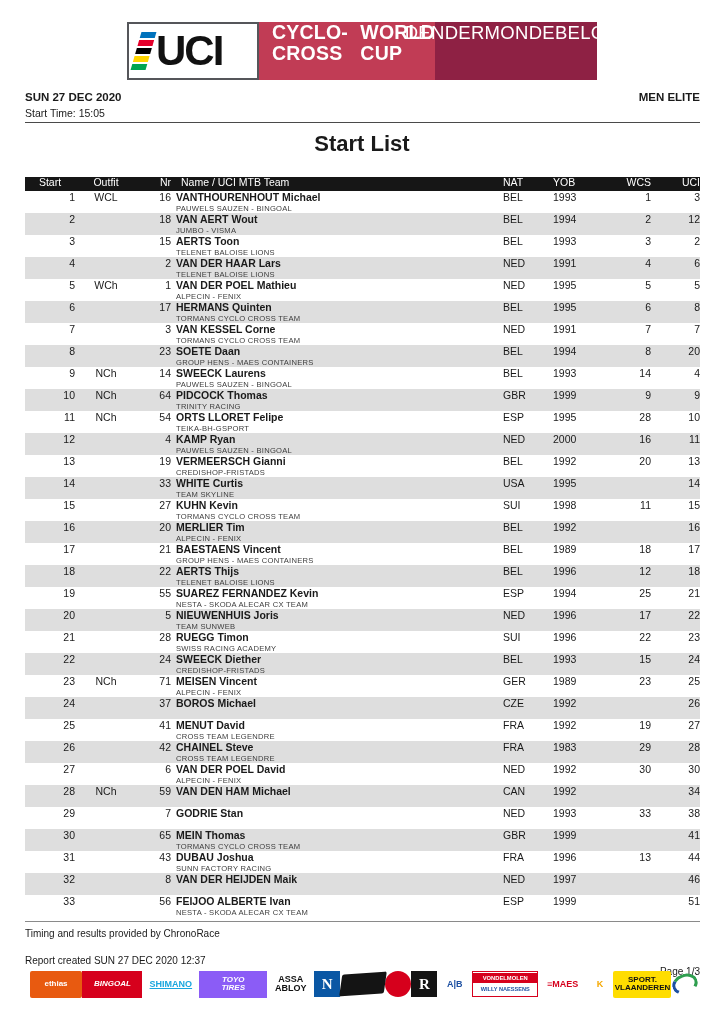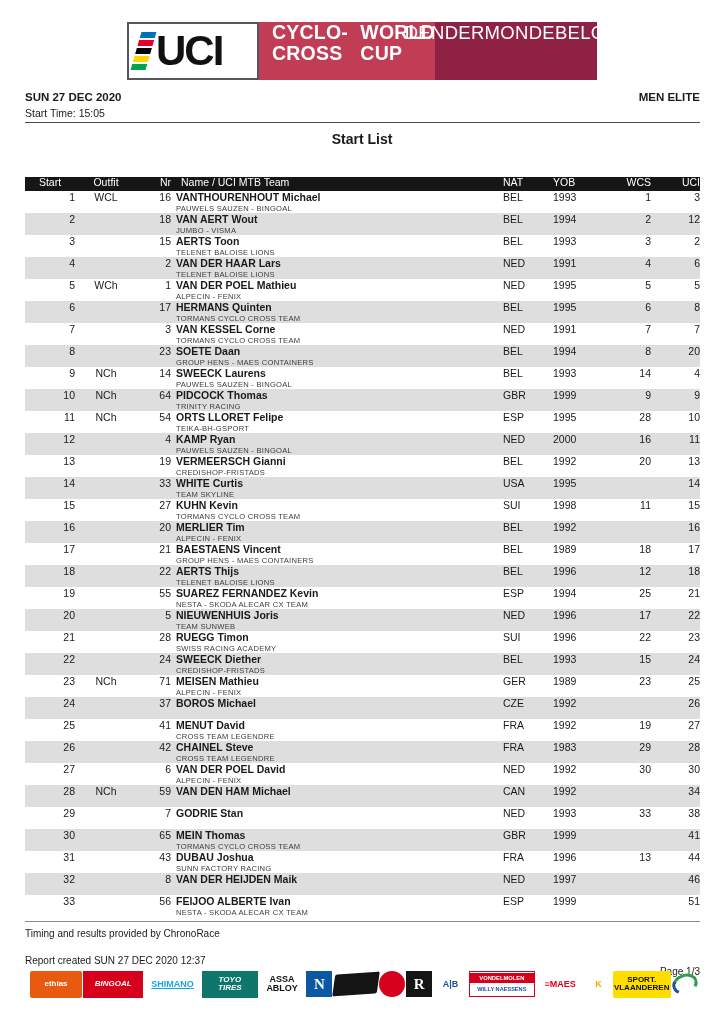--- a/index.html
+++ b/index.html
@@ -21,21 +21,21 @@
   .logo-event{width:162px;display:flex;flex-direction:row;justify-content:center;
               padding-left:13px;box-sizing:border-box;color:#fff;font-weight:normal;
               font-size:18.5px;line-height:21px;letter-spacing:0.3px;}
 
   
   .meta{position:absolute;top:91px;left:25px;right:24px;}
   .meta-line1{display:flex;justify-content:space-between;font-weight:bold;font-size:11.5px;}
   .meta-line2{margin-top:4px;font-size:10.5px;}
   .rule{position:absolute;top:122px;left:25px;right:24px;border-top:1.5px solid #4a4a4a;}
   .doc-title{position:absolute;top:131px;left:0;width:100%;text-align:center;
-             font-weight:bold;font-size:14px;}
+             font-weight:bold;font-size:22px;}
 
   
   .tbl{position:absolute;top:177px;left:25px;width:675px;font-size:10.5px;}
   .thead{display:flex;background:#161616;color:#fff;height:14px;line-height:14px;}
   .row{display:flex;height:22px;box-sizing:border-box;padding-top:1px;}
   .row.alt{background:#dedede;}
   .c{box-sizing:border-box;line-height:11.5px;}
   .c-start{width:50px;text-align:right;}
   .c-outfit{width:62px;text-align:center;}
   .c-nr{width:34px;text-align:right;margin-right:5px;}
@@ -408,21 +408,21 @@
           <div class="c c-nat">BEL</div>
           <div class="c c-yob">1993</div>
           <div class="c c-wcs">15</div>
           <div class="c c-uci">24</div>
         </div>
         <div class="row">
           <div class="c c-start">23</div>
           <div class="c c-outfit">NCh</div>
           <div class="c c-nr">71</div>
           <div class="c c-name">
-            <div class="nm">MEISEN Mathieu</div>
+            <div class="nm">MEISEN Vincent</div>
             <div class="tm">ALPECIN - FENIX</div>
           </div>
           <div class="c c-nat">GER</div>
           <div class="c c-yob">1989</div>
           <div class="c c-wcs">23</div>
           <div class="c c-uci">25</div>
         </div>
         <div class="row alt">
           <div class="c c-start">24</div>
           <div class="c c-outfit"></div>
@@ -560,21 +560,21 @@
   <div class="footer">
     <span class="f-timing">Timing and results provided by ChronoRace</span>
     <span class="f-report">Report created SUN 27 DEC 2020 12:37</span>
     <span class="f-page">Page 1/3</span>
   </div>
 
   <div class="sponsors">
       <div class="sp sp-chip" style="width: 52px; background: rgb(232, 90, 16); color: rgb(255, 255, 255);">ethias</div>
       <div class="sp sp-chip-italic" style="width: 60px; background: rgb(214, 0, 28); color: rgb(255, 255, 255);">BINGOAL</div>
       <div class="sp sp-text" style="width: 56px; color: rgb(25, 166, 222); text-decoration: underline;">SHIMANO</div>
-      <div class="sp sp-chip-italic" style="width: 56px; background: #0f766e; color: rgb(255, 255, 255);">TOYO
+      <div class="sp sp-chip-italic" style="width: 68px; background: #8b5cf6; color: rgb(255, 255, 255);">TOYO
 TIRES</div>
       <div class="sp sp-text" style="width: 46px; color: rgb(17, 17, 17);">ASSA ABLOY</div>
       <div class="sp sp-square" style="width: 26px; background: rgb(10, 87, 164); color: rgb(255, 255, 255);">N</div>
       <div class="sp sp-skew" style="width: 44px; background: rgb(20, 20, 20); color: rgb(255, 255, 255);"></div>
       <div class="sp sp-circle" style="width: 26px; background: rgb(214, 0, 28); color: rgb(255, 255, 255);"></div>
       <div class="sp sp-square" style="width: 26px; background: rgb(20, 20, 20); color: rgb(255, 255, 255);">R</div>
       <div class="sp sp-text" style="width: 34px; color: rgb(29, 80, 162);">A|B</div>
       <div class="sp sp-stacked" style="width: 66px;"><div class="top">VONDELMOLEN</div><div class="bot">WILLY NAESSENS</div></div>
       <div class="sp sp-text" style="width: 48px; color: rgb(214, 0, 28);">≡MAES</div>
       <div class="sp sp-text" style="width: 26px; color: rgb(245, 168, 0);">K</div>

